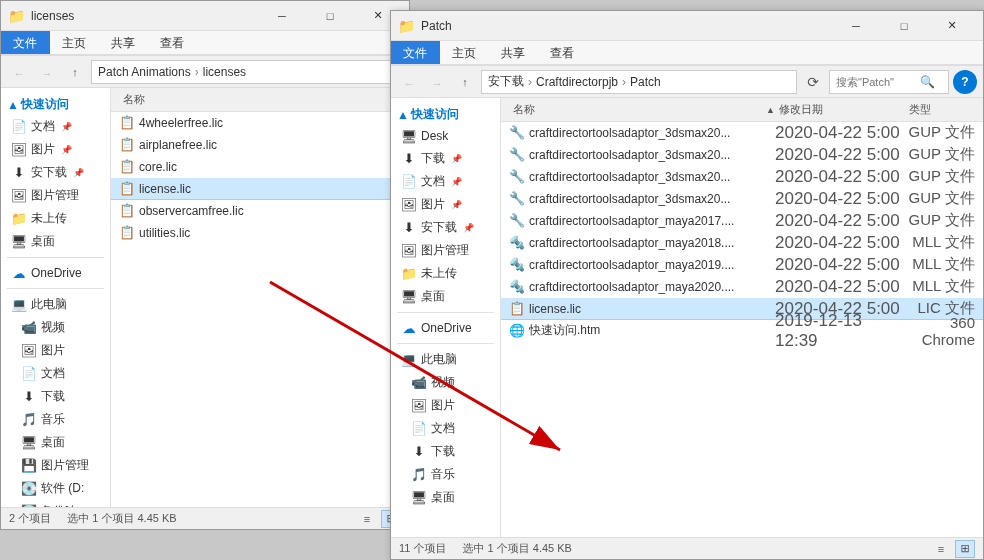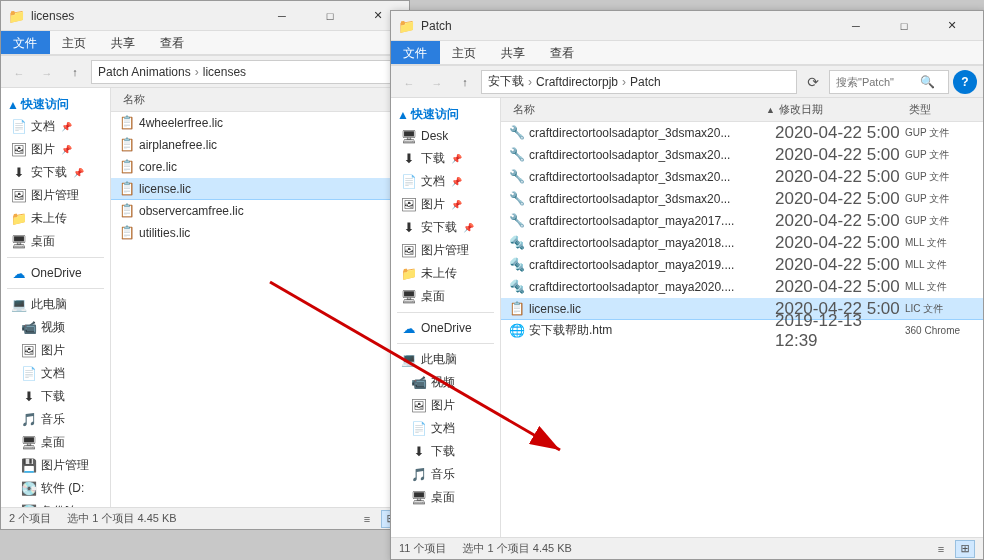--- a/index.html
+++ b/index.html
@@ -251,21 +251,21 @@
     .file-icon {
       width: 16px; height: 16px;
       margin-right: 4px;
       display: flex; align-items: center; justify-content: center;
       font-size: 13px;
       flex-shrink: 0;
     }
 
     .file-name { flex: 1; font-size: 12px; color: #333; overflow: hidden; text-overflow: ellipsis; white-space: nowrap; }
     .file-date { width: 130px; font-size: 17px; color: #555; }
-    .file-type { width: 70px; font-size: 10px; color: #555; }
+    .file-type { width: 70px; font-size: 15px; color: #555; text-align: right; }
 
     
     .status-bar {
       height: 22px;
       background: #f0f0f0;
       border-top: 1px solid #ddd;
       display: flex;
       align-items: center;
       padding: 0 8px;
       font-size: 11px;
@@ -683,21 +683,21 @@
         <span class="file-type">MLL 文件</span>
       </div>
       <div class="file-item selected">
         <span class="file-icon">📋</span>
         <span class="file-name">license.lic</span>
         <span class="file-date">2020-04-22 5:00</span>
         <span class="file-type">LIC 文件</span>
       </div>
       <div class="file-item">
         <span class="file-icon">🌐</span>
-        <span class="file-name">安下载帮助.htm</span>
+        <span class="file-name">快速访问.htm</span>
         <span class="file-date">2019-12-13 12:39</span>
         <span class="file-type">360 Chrome</span>
       </div>
     </div>
   </div>
 
   <div class="status-bar">
     <span>11 个项目</span>
     <span>选中 1 个项目  4.45 KB</span>
     <div class="status-right">

